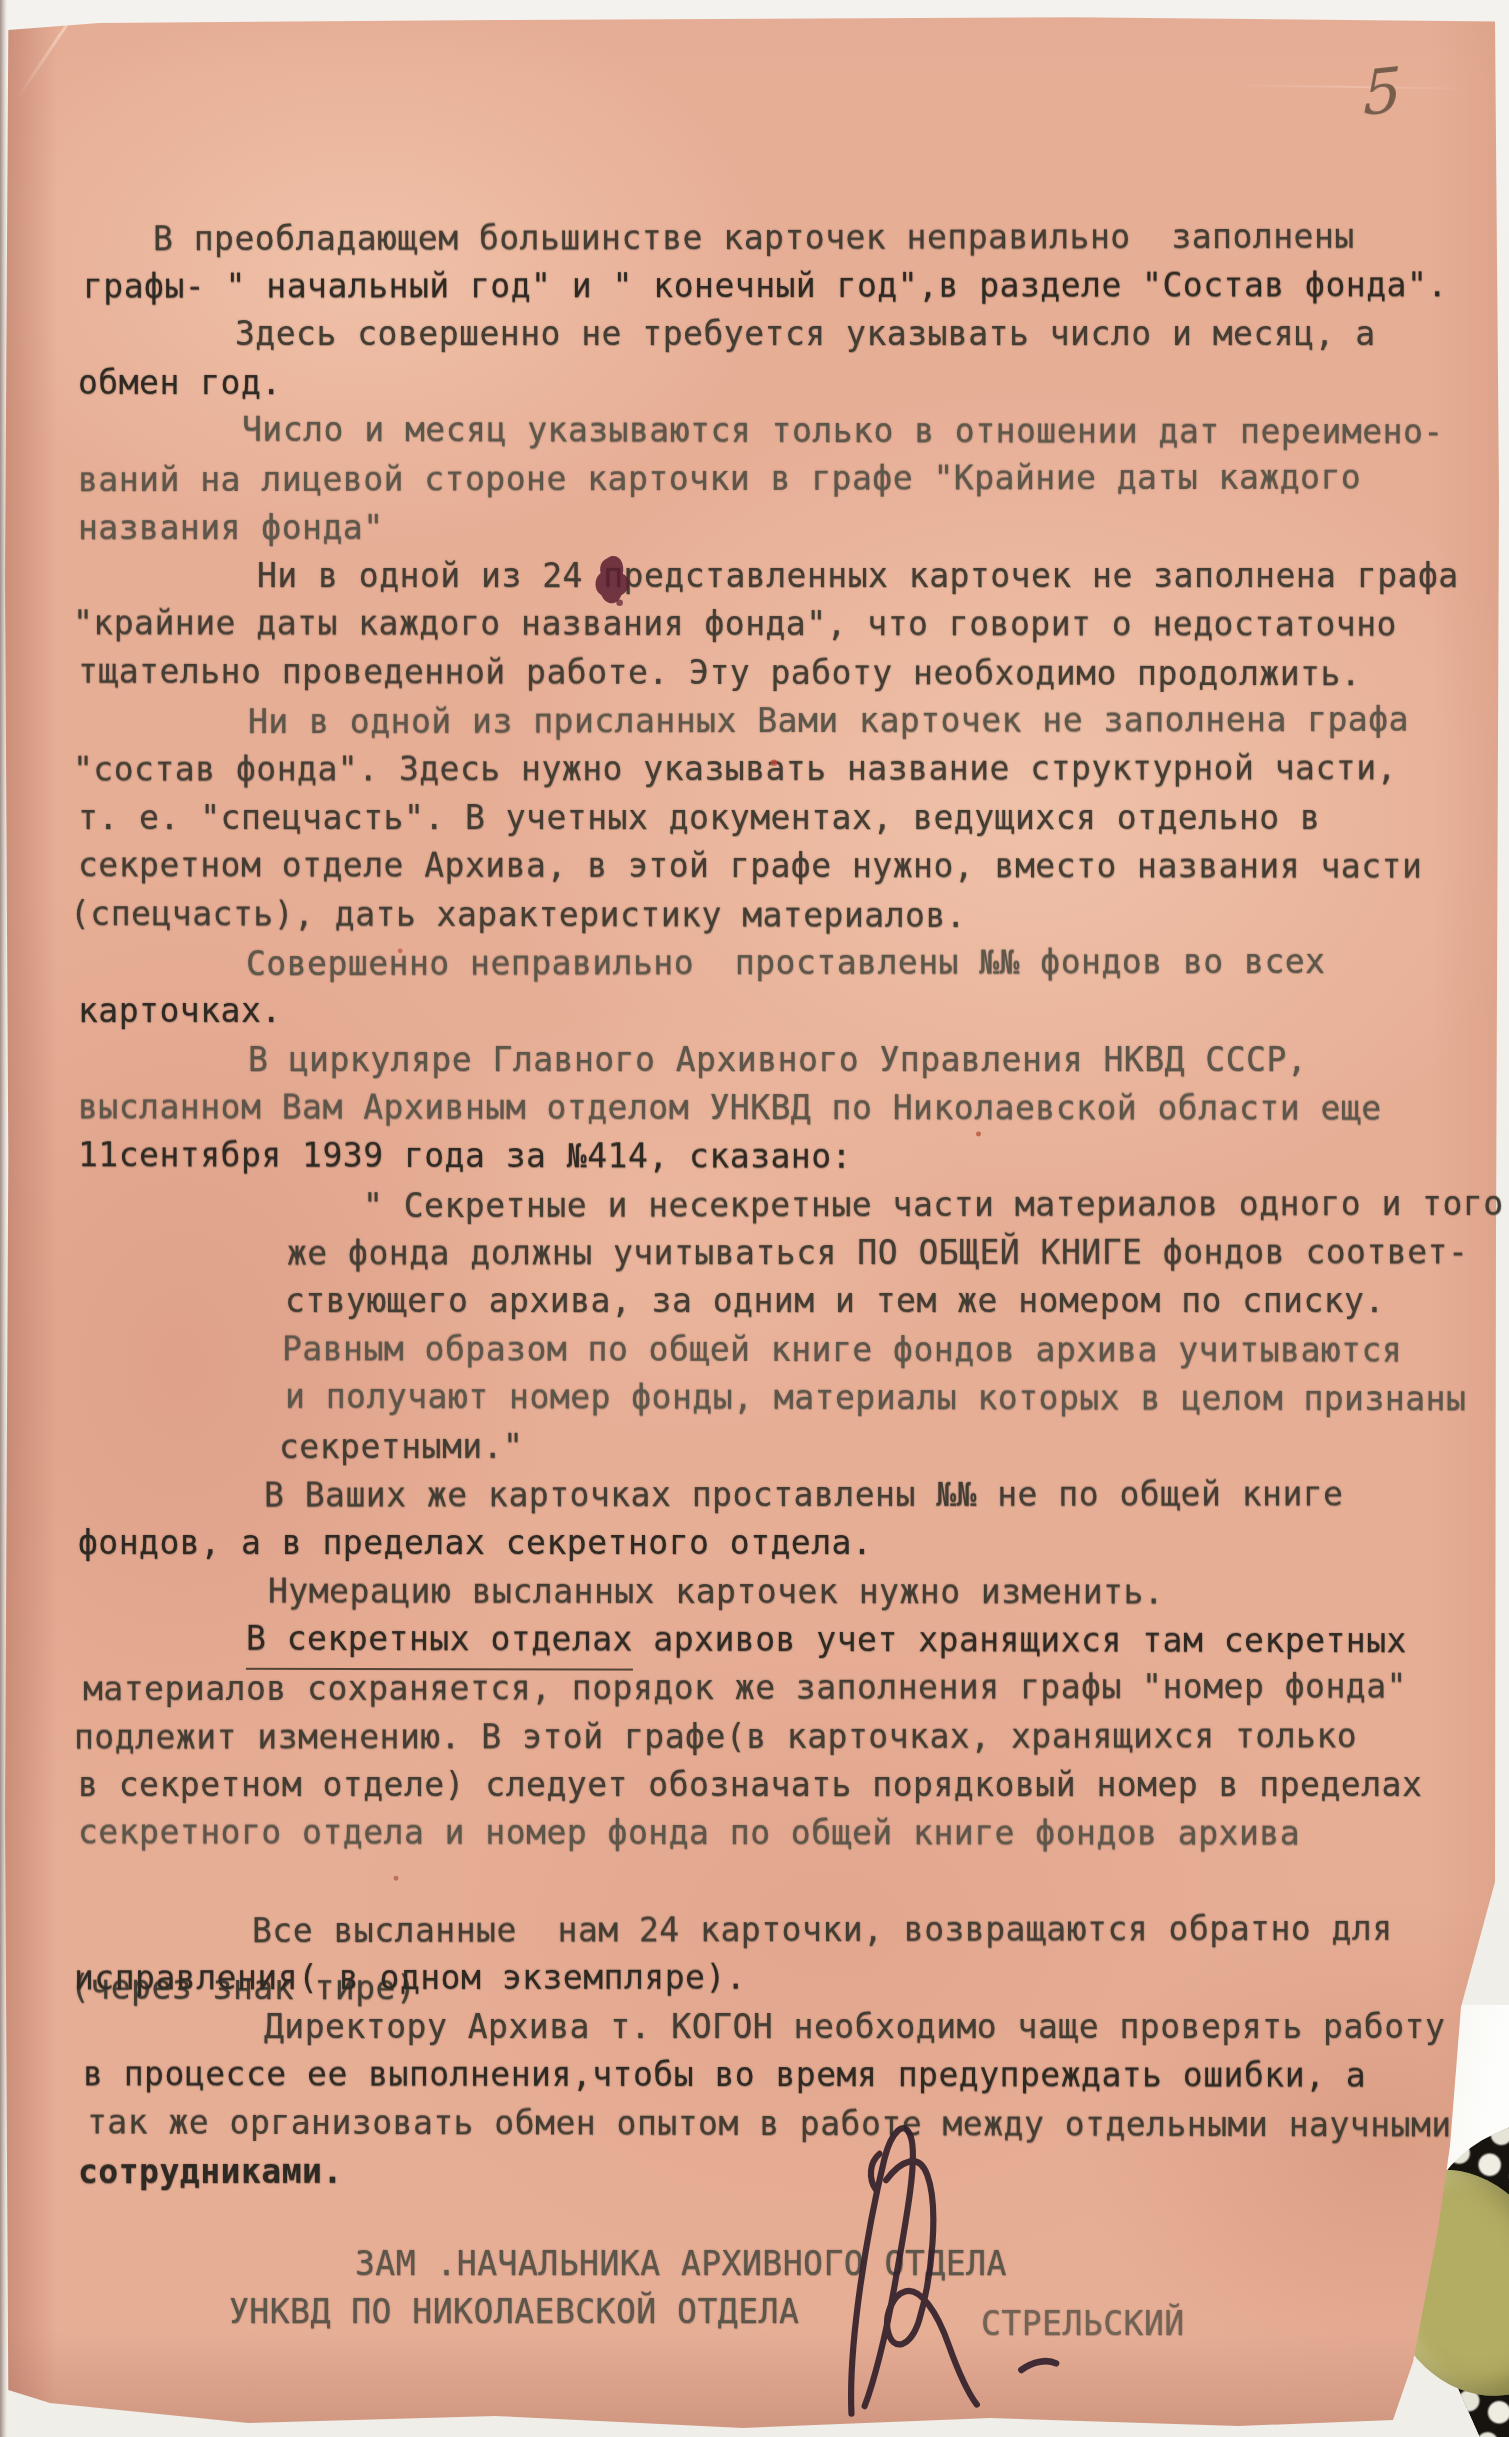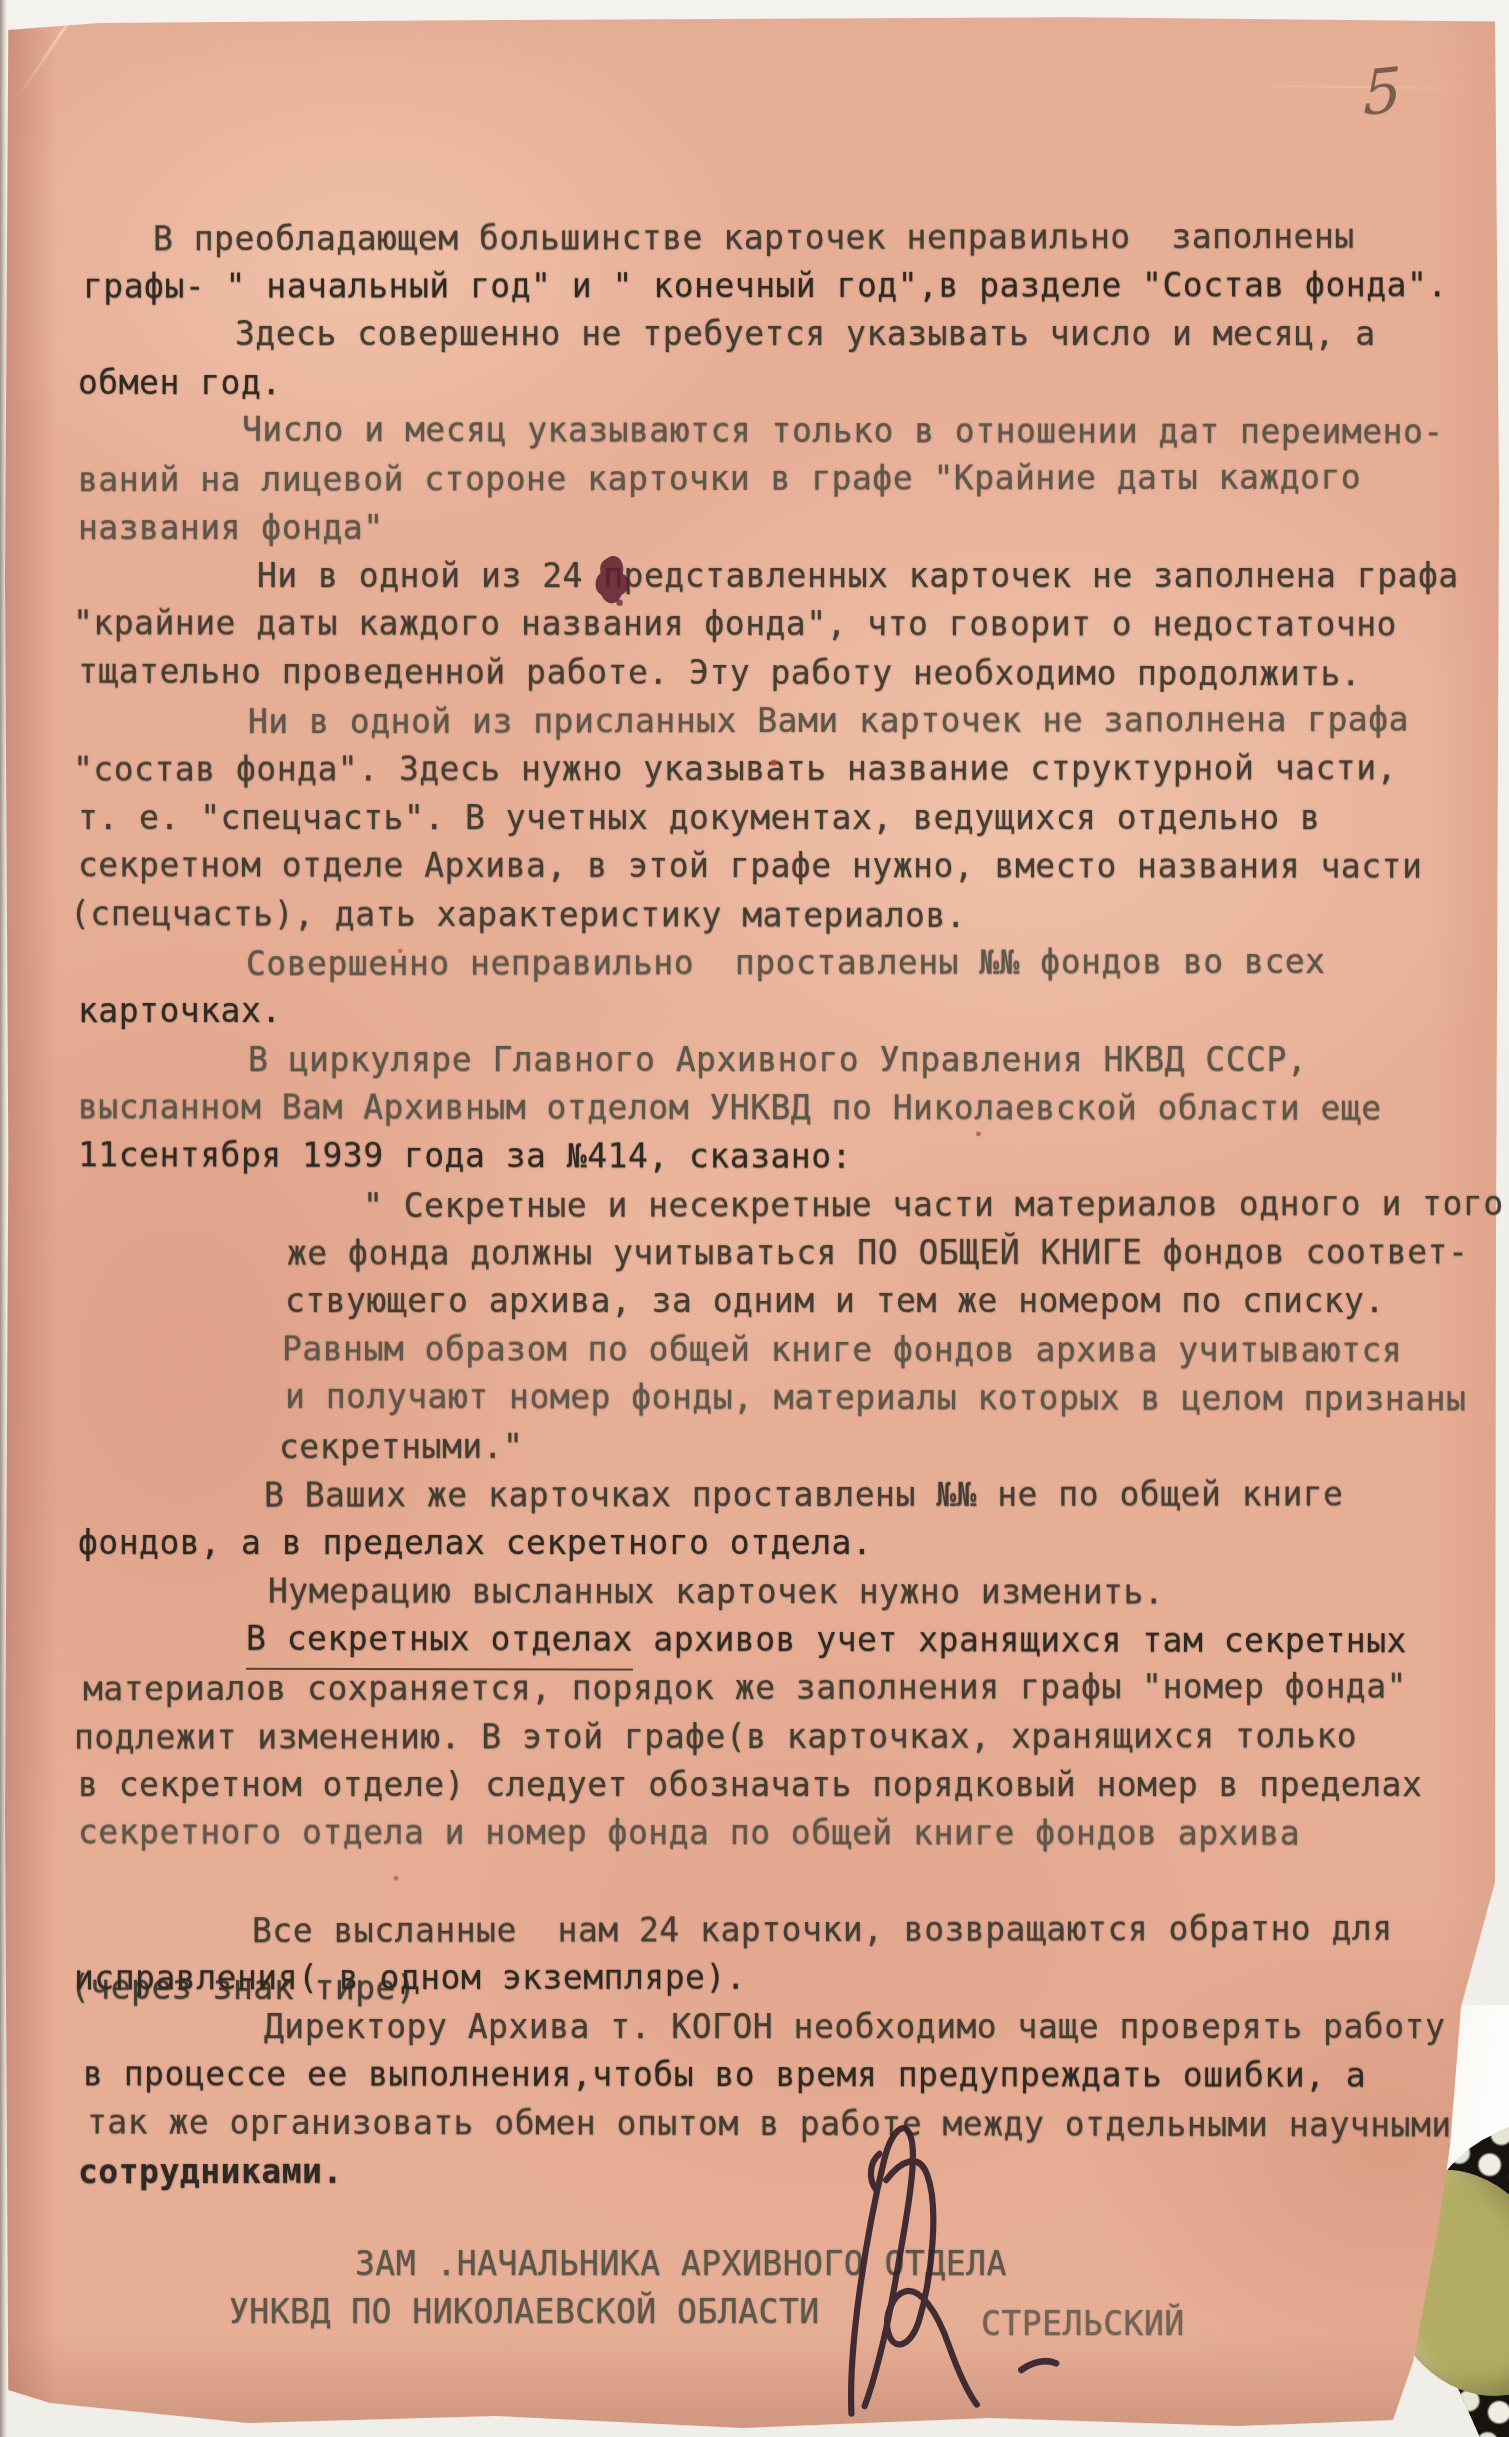--- a/index.html
+++ b/index.html
@@ -90,21 +90,21 @@
   <div id="paper">
     <div id="crease1" class="crease"></div>
     <div id="crease2" class="crease"></div>
   </div>
 
   <div id="page-num">5</div>
 
   <div id="text-layer">
 
     <div class="tline tone-f" style="left:355px;top:2239px;">ЗАМ .НАЧАЛЬНИКА АРХИВНОГО ОТДЕЛА</div>
-    <div class="tline tone-f" style="left:229px;top:2287px;">УНКВД ПО НИКОЛАЕВСКОЙ ОБЛАСТИ</div>
+    <div class="tline tone-f" style="left:229px;top:2287px;">УНКВД ПО НИКОЛАЕВСКОЙ ОТДЕЛА</div>
     <div class="tline tone-f" style="left:981px;top:2287px;opacity:.85;margin-top:12px;">СТРЕЛЬСКИЙ</div>
   <div class="tline tone-m" style="left: 153px; top: 213px; transform: rotate(-0.12deg);">В преобладающем большинстве карточек неправильно  заполнены</div>
       <div class="tline tone-d" style="left: 83px; top: 261px; transform: rotate(-0.06deg);">графы- " начальный год" и " конечный год",в разделе "Состав фонда".</div>
       <div class="tline tone-m" style="left: 235px; top: 309px; transform: rotate(0deg);">Здесь совершенно не требуется указывать число и месяц, а</div>
       <div class="tline tone-d" style="left: 78px; top: 358px; transform: rotate(0.06deg);">обмен год.</div>
       <div class="tline tone-f" style="left: 242px; top: 406px; transform: rotate(0.12deg);">Число и месяц указываются только в отношении дат переимено-</div>
       <div class="tline tone-f" style="left: 78px; top: 454px; transform: rotate(-0.12deg);">ваний на лицевой стороне карточки в графе "Крайние даты каждого</div>
       <div class="tline tone-f" style="left: 78px; top: 503px; transform: rotate(-0.06deg);">названия фонда"</div>
       <div class="tline tone-m" style="left: 257px; top: 551px; transform: rotate(0deg);">Ни в одной из 24 представленных карточек не заполнена графа</div>
       <div class="tline tone-m" style="left: 73px; top: 599px; transform: rotate(0.06deg);">"крайние даты каждого названия фонда", что говорит о недостаточно</div>

